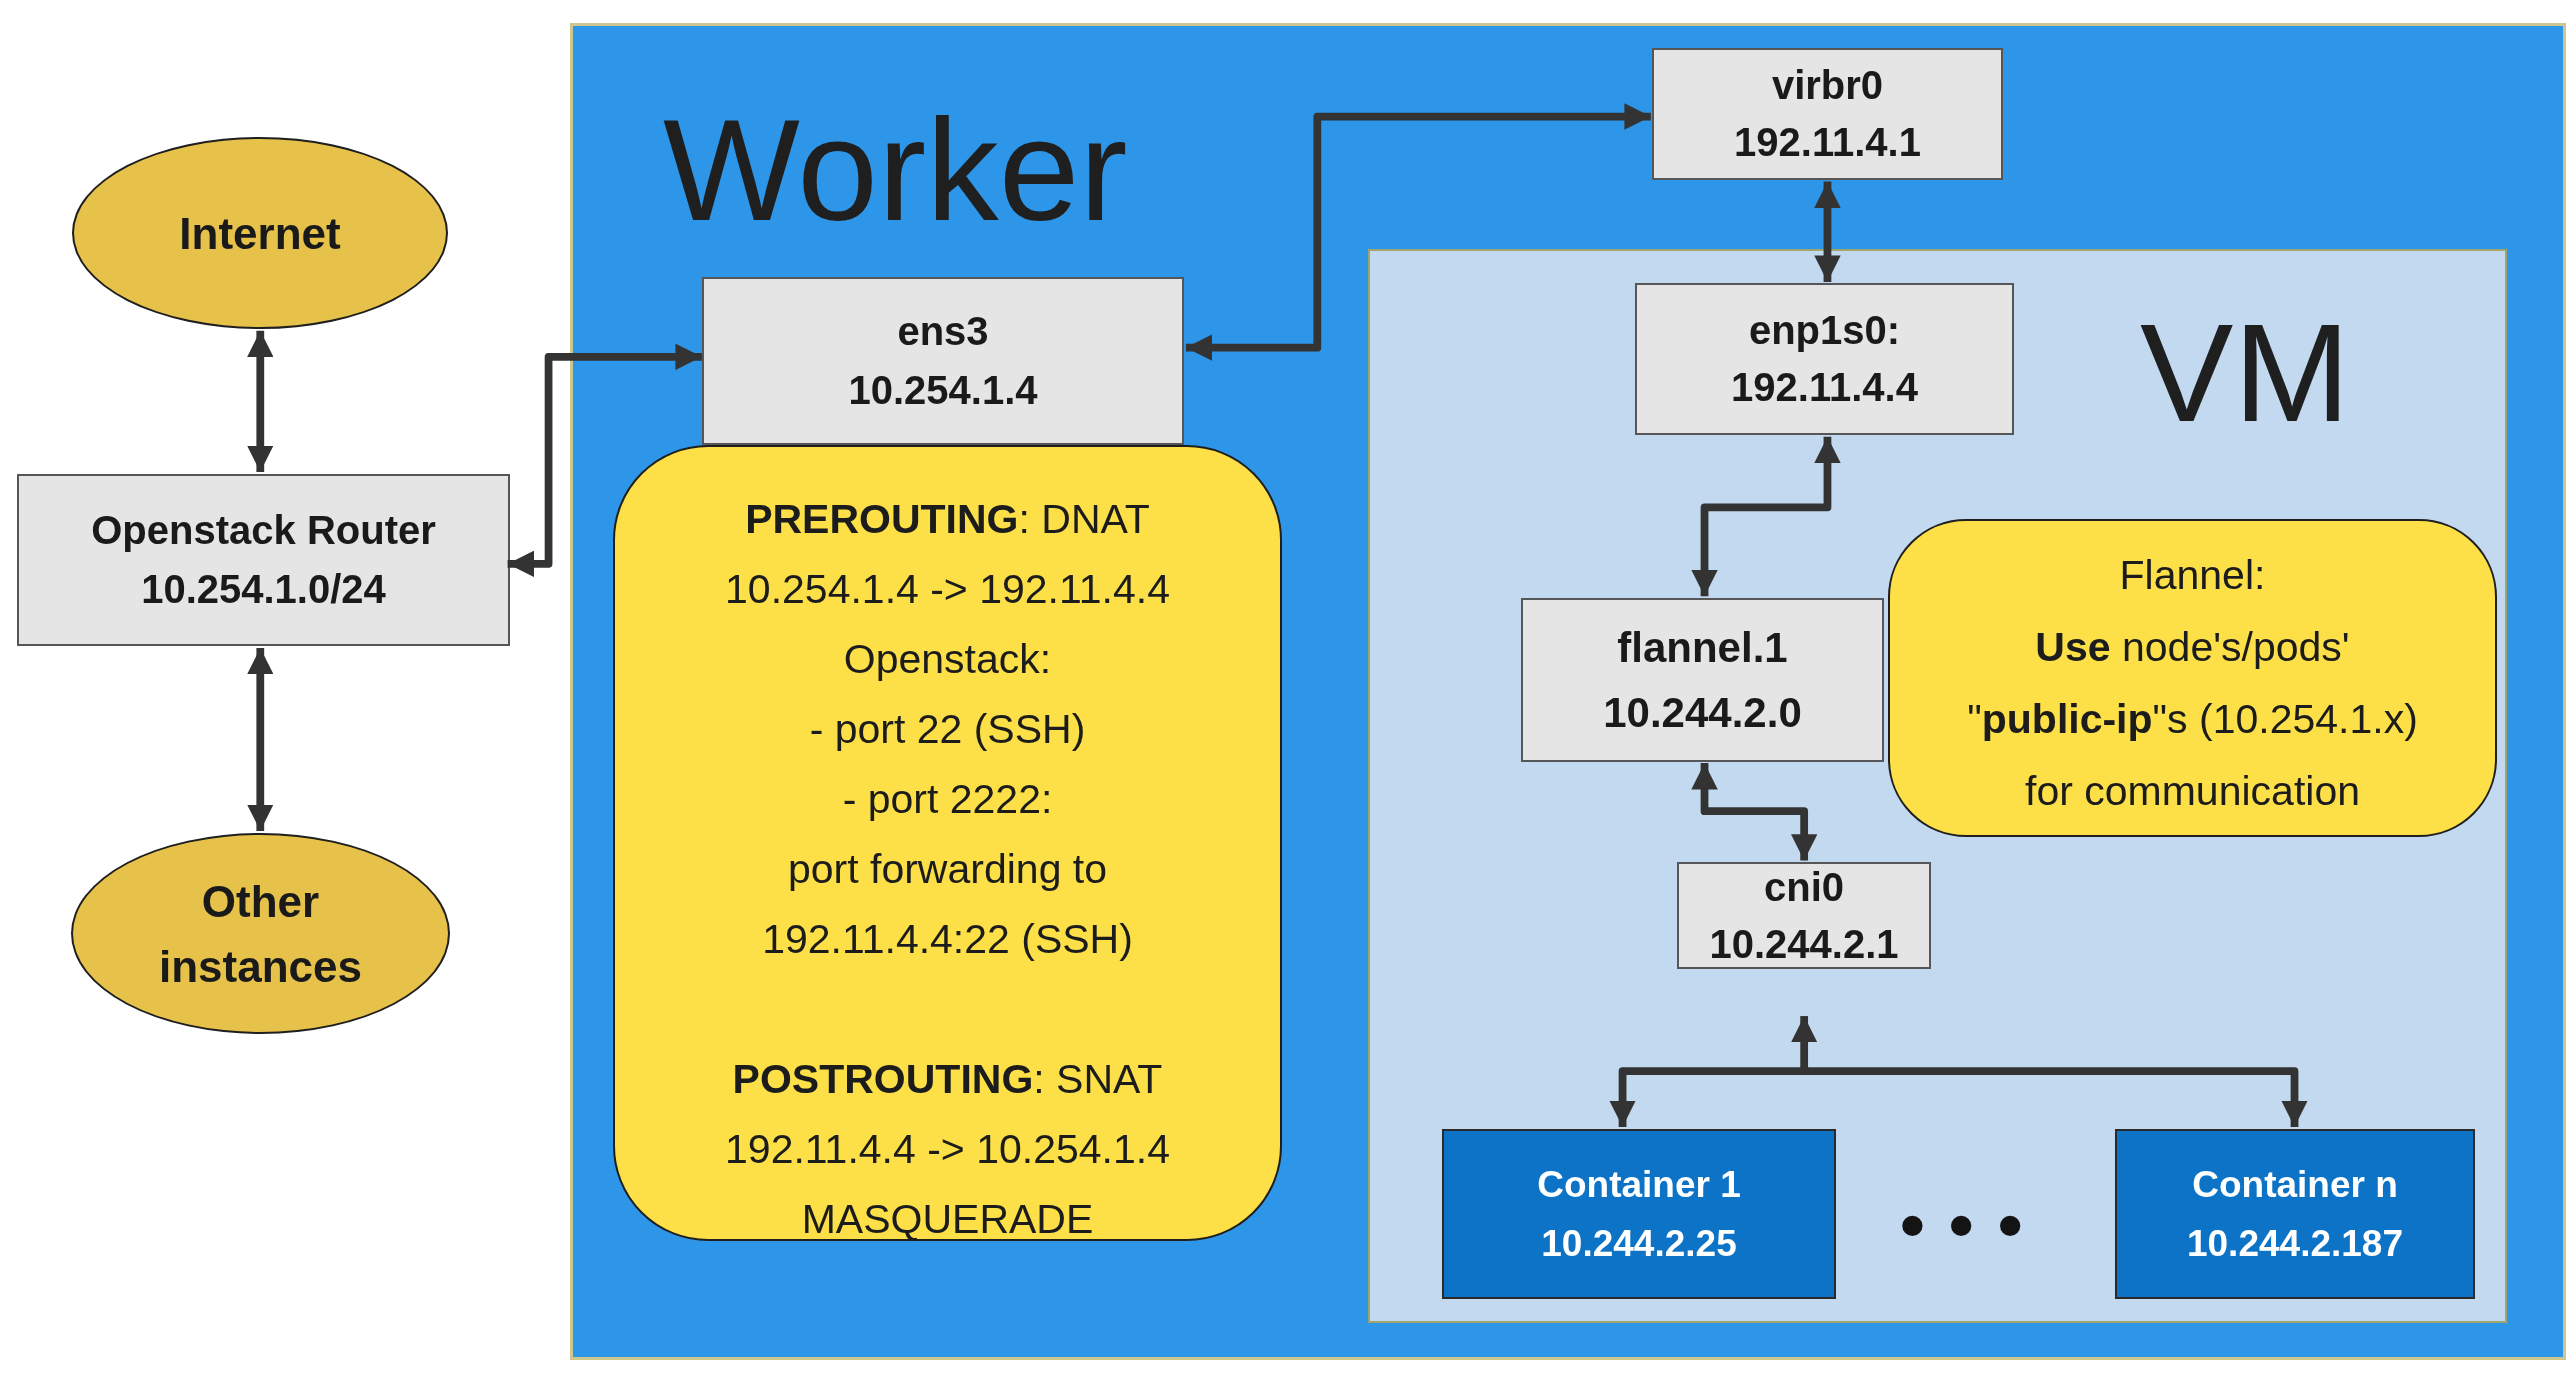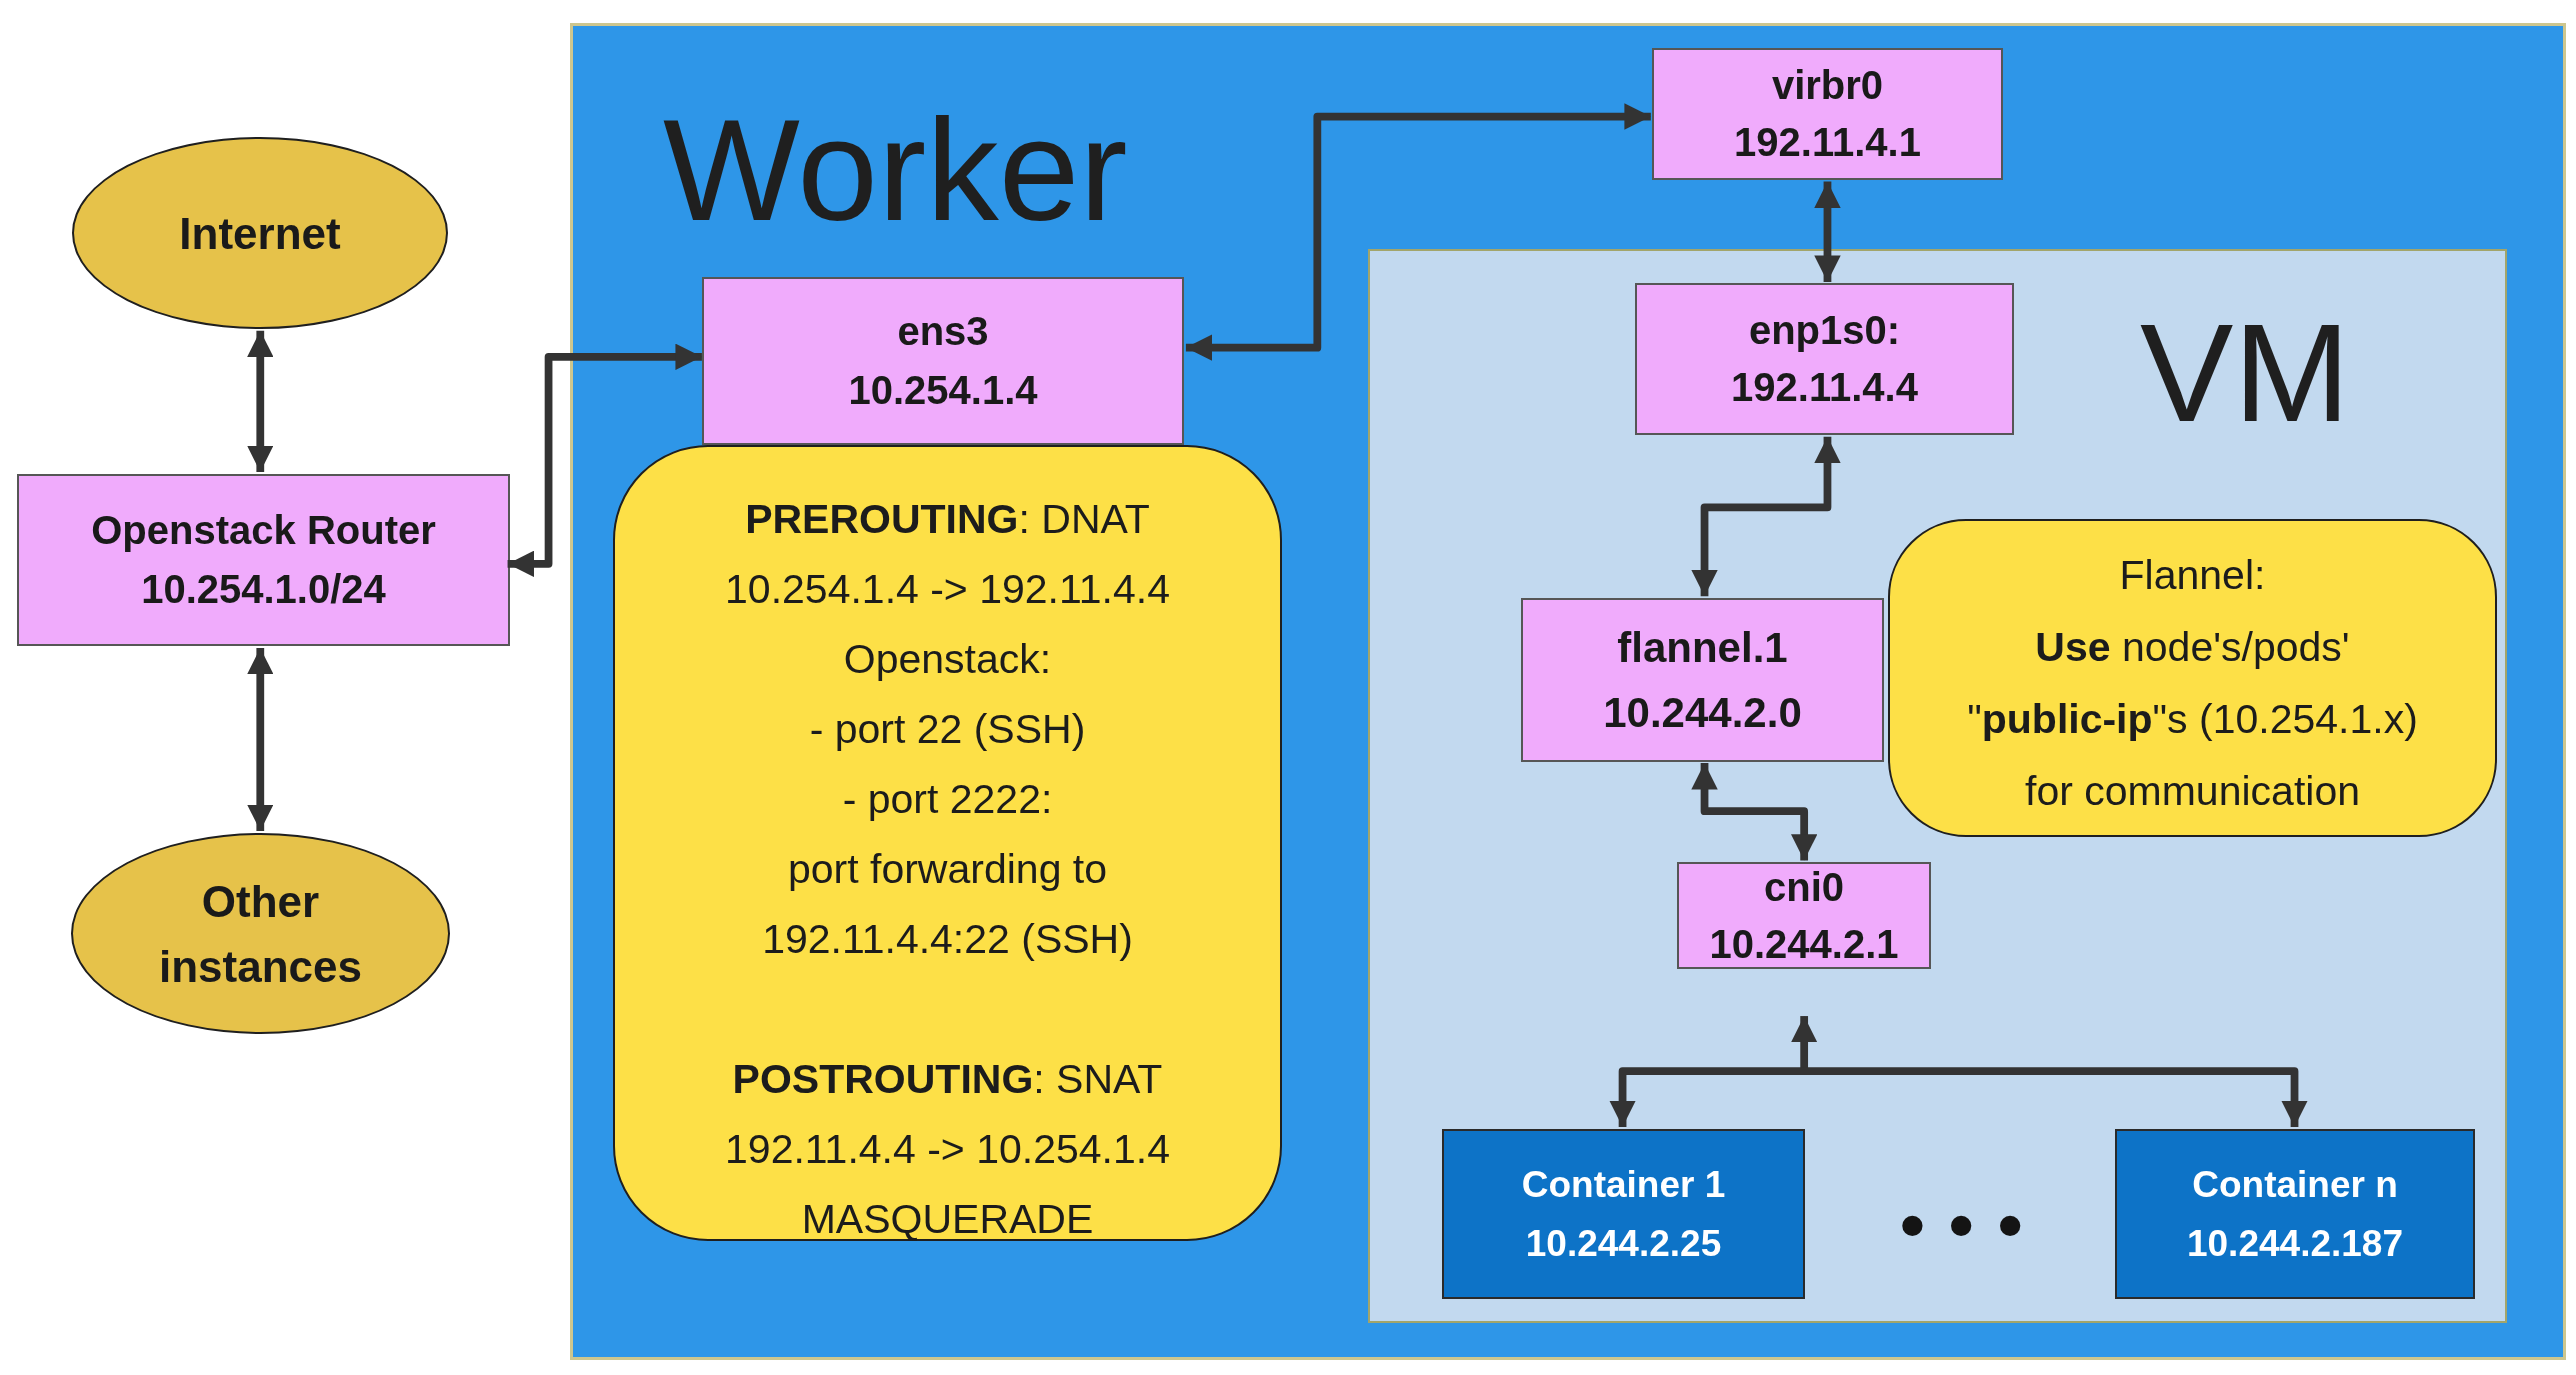--- a/index.html
+++ b/index.html
@@ -10,21 +10,21 @@
   .abs{position:absolute;box-sizing:border-box;}
   
   .zone-worker{background:#2e96e8;border:3.5px solid #cdc68e;}
   .zone-vm{background:#c2d9ef;border:2.8px solid #a2a56b;}
   .zone-title{position:absolute;font-weight:400;color:#1f1f1f;line-height:1;white-space:nowrap;}
   
   .node{
     display:flex;flex-direction:column;justify-content:center;align-items:center;
     text-align:center;font-weight:700;
   }
-  .node-yellow{background:#f0abfc;border:2.1px solid #565656;}
+  .node-yellow{background:#e5e5e5;border:2.1px solid #565656;}
   .node-blue{background:#0d73c7;border:2.1px solid #2a2a2a;color:#ffffff;}
   .nl{line-height:59px;font-size:40px;white-space:nowrap;}
   .nl-sm{line-height:57px;font-size:40px;white-space:nowrap;}
   .nl-flannel{line-height:65px;font-size:42px;white-space:nowrap;}
   .nl-container{line-height:59px;font-size:37px;white-space:nowrap;}
   
   .ellipse{
     background:#e6c24a;border:2.8px solid #1f1f1f;border-radius:50%;
     display:flex;flex-direction:column;justify-content:center;align-items:center;
     text-align:center;font-weight:700;
@@ -111,21 +111,21 @@
       <div class="note-line"><span></span><b>Use</b><span> node's/pods'</span></div>
       <div class="note-line"><span>"</span><b>public-ip</b><span>"s (10.254.1.x)</span></div>
       <div class="note-line"><span>for communication</span><b></b><span></span></div>
     </div>
 
   <div class="abs node node-yellow" style="left:1677px;top:862px;width:254px;height:107px;">
     <div class="nl-sm">cni0</div>
     <div class="nl-sm">10.244.2.1</div>
   </div>
 
-  <div class="abs node node-blue" style="left:1442px;top:1129px;width:363px;height:170px;">
+  <div class="abs node node-blue" style="left:1442px;top:1129px;width:394px;height:170px;">
     <div class="nl-container">Container 1</div>
     <div class="nl-container">10.244.2.25</div>
   </div>
 
   <div class="abs node node-blue" style="left:2115px;top:1129px;width:360px;height:170px;">
     <div class="nl-container">Container n</div>
     <div class="nl-container">10.244.2.187</div>
   </div>
 
   <div class="abs dots" style="left:1900px;top:1189px;">•••</div>

